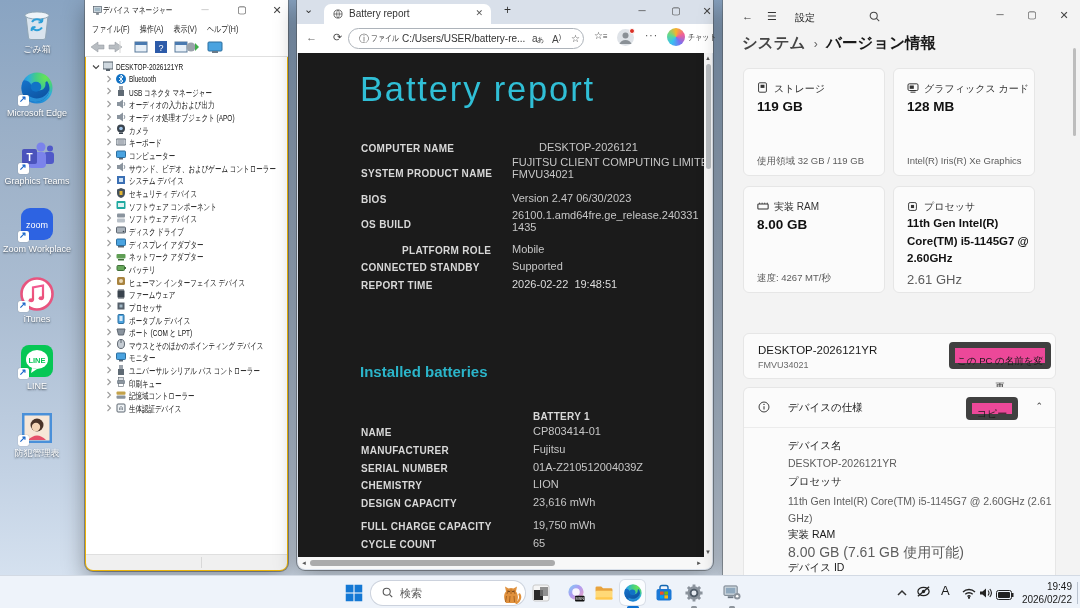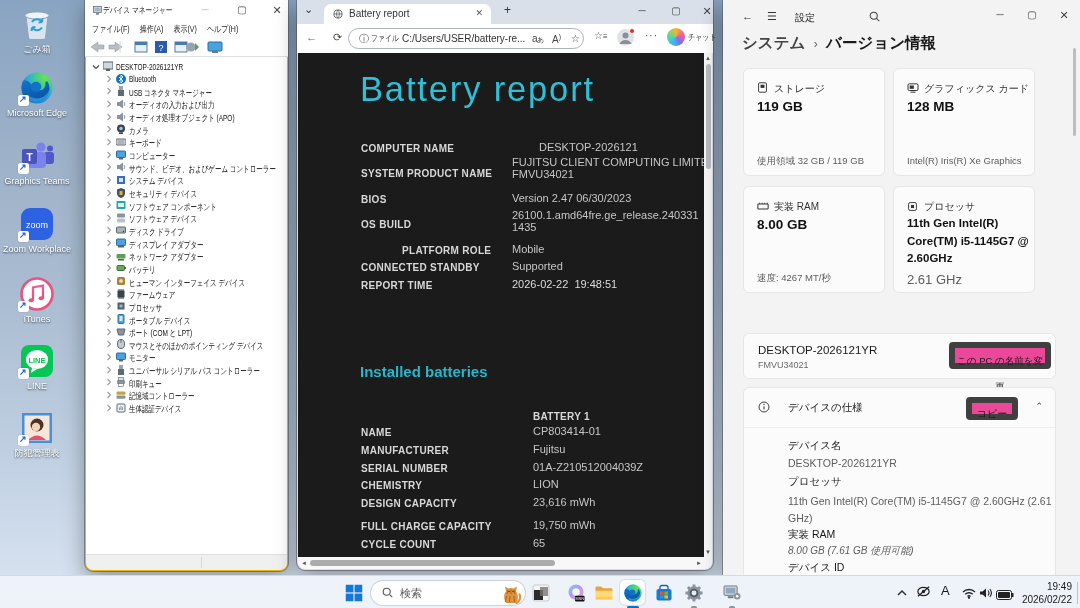--- a/index.html
+++ b/index.html
@@ -649,21 +649,21 @@
       </svg>
     <span style="position:absolute;left:44px;top:13px;font-size:10.5px;color:#1a1a1a;">デバイスの仕様</span>
     <div class="sbtn" style="right:37px;top:9px;width:52px;height:23px;line-height:22px;">コピー</div>
     <span style="position:absolute;right:12px;top:13px;font-size:9px;color:#333;">⌃</span>
     <div style="position:absolute;left:0;top:39px;width:100%;height:1px;background:#ececec;"></div>
     <span style="position:absolute;left:44px;top:51px;font-size:10.5px;color:#1a1a1a;">デバイス名</span>
     <span style="position:absolute;left:44px;top:69px;font-size:10.5px;color:#5d5d5d;">DESKTOP-2026121YR</span>
     <span style="position:absolute;left:44px;top:87px;font-size:10.5px;color:#1a1a1a;">プロセッサ</span>
     <span style="position:absolute;left:44px;top:105px;font-size:10.5px;color:#5d5d5d;line-height:17px;">11th Gen Intel(R) Core(TM) i5-1145G7 @ 2.60GHz (2.61<br>GHz)</span>
     <span style="position:absolute;left:44px;top:140px;font-size:10.5px;color:#1a1a1a;">実装 RAM</span>
-    <span style="position:absolute;left:44px;top:156px;font-size:10px;color:#5d5d5d;font-style:italic;">8.00 GB (7.61 GB 使用可能)</span>
+    <span style="position:absolute;left:44px;top:156px;font-size:14px;color:#5d5d5d;">8.00 GB (7.61 GB 使用可能)</span>
     <span style="position:absolute;left:44px;top:173px;font-size:10.5px;color:#1a1a1a;">デバイス ID</span>
   </div>
   <div style="position:absolute;right:7px;top:48px;width:3px;height:88px;background:#bdbdbd;border-radius:2px;"></div>
 </div>
 
 <div id="tb">
 
   <div class="tbi" style="left:341px;">
     <svg width="17" height="17" viewBox="0 0 18 18">
       <rect x="0" y="0" width="8.4" height="8.4" fill="#1478d4"></rect>

